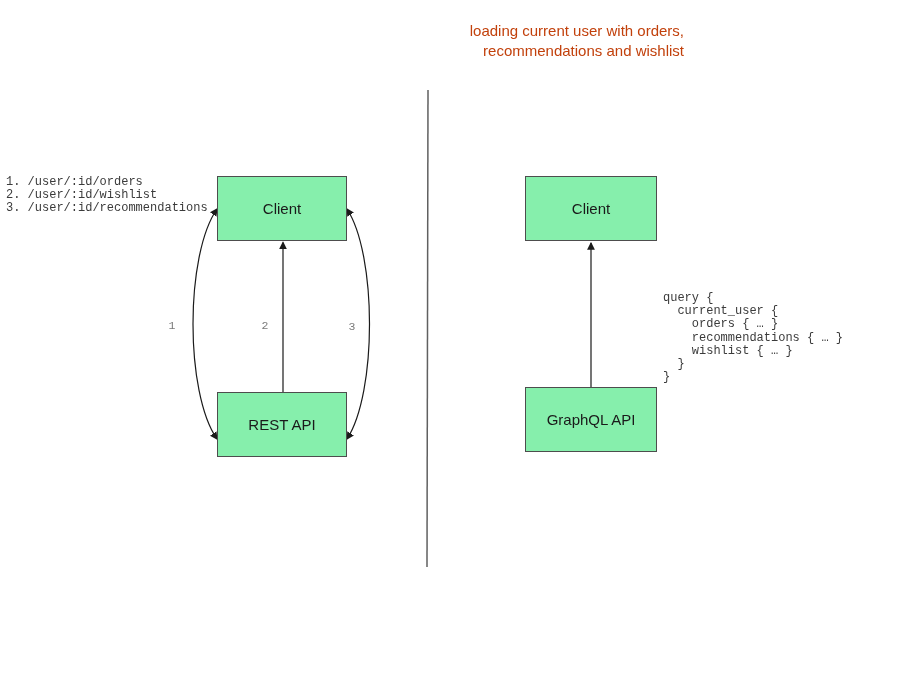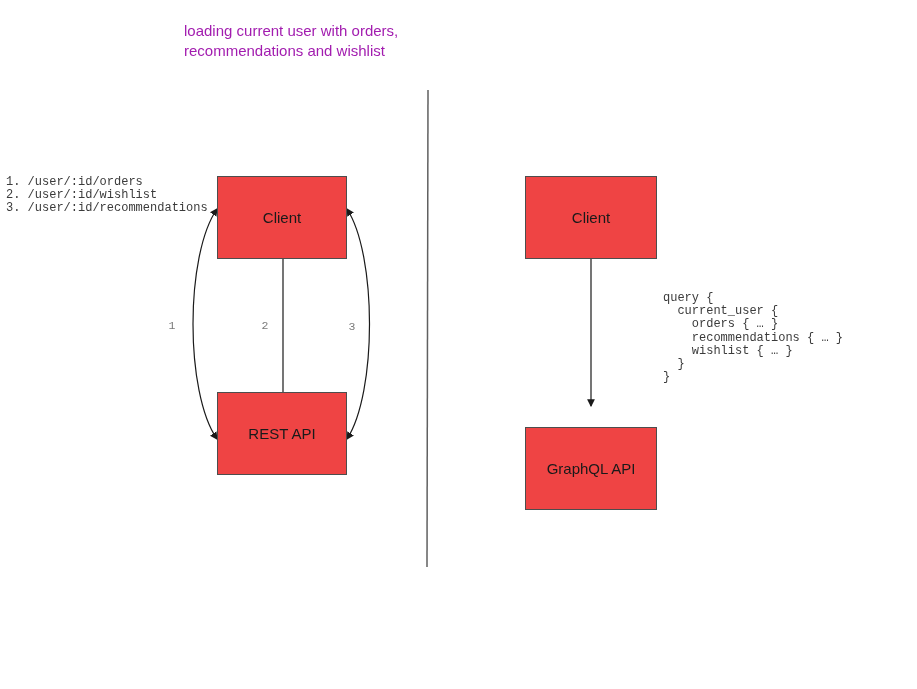--- a/index.html
+++ b/index.html
@@ -13,48 +13,48 @@
     width: 917px;
     height: 689px;
     background: #ffffff;
     overflow: hidden;
   }
   .title {
     position: absolute;
     left: 184px;
     top: 21px;
     width: 500px;
-    text-align: left;
+    text-align: right;
     font-size: 15px;
     line-height: 20px;
-    color: #a21caf;
+    color: #c2410c;
     white-space: pre-line;
   }
   .arrows-svg {
     position: absolute;
     left: 0;
     top: 0;
   }
   .node-box {
     position: absolute;
     width: 130px;
-    height: 83px;
-    background: #ef4444;
+    height: 65px;
+    background: #86efac;
     border: 1.5px solid #4d4d4d;
     box-sizing: border-box;
     display: flex;
     align-items: center;
     justify-content: center;
     font-size: 15px;
     color: #1a1a1a;
   }
   .box-rest-client   { left: 217px; top: 176px; }
   .box-rest-api      { left: 217px; top: 392px; }
   .box-gql-client    { left: 525px; top: 176px; width: 132px; }
-  .box-gql-api       { left: 525px; top: 427px; width: 132px; }
+  .box-gql-api       { left: 525px; top: 387px; width: 132px; }
   pre.mono {
     margin: 0;
     position: absolute;
     font-family: "Liberation Mono", monospace;
     font-size: 12px;
     line-height: 13.2px;
     color: #3b3b3b;
     white-space: pre;
   }
   .endpoints { left: 6px;   top: 176px; }

